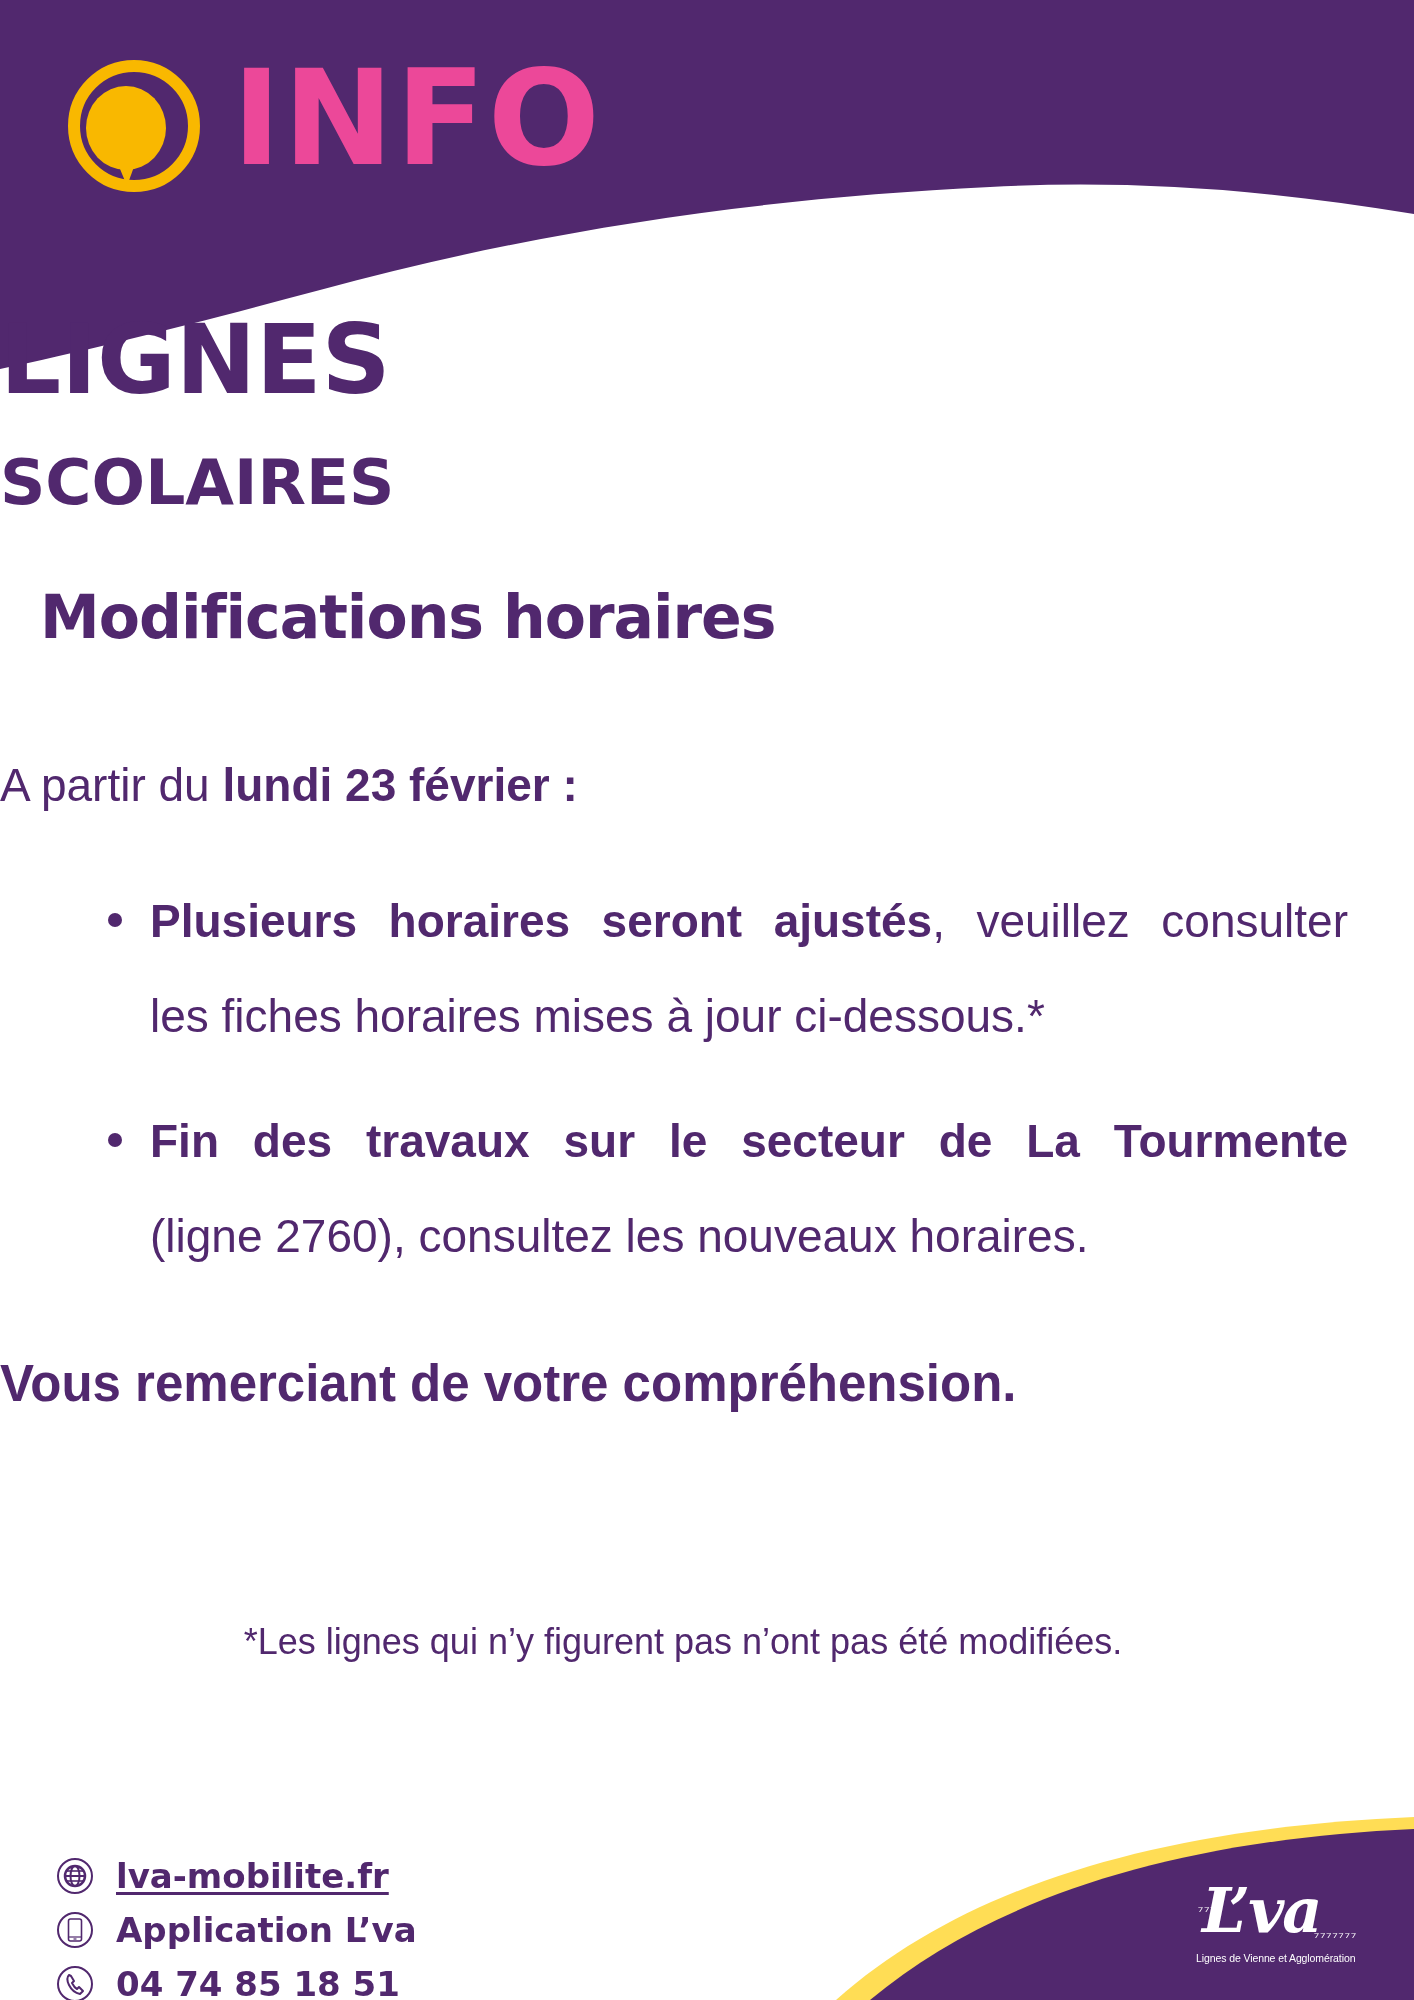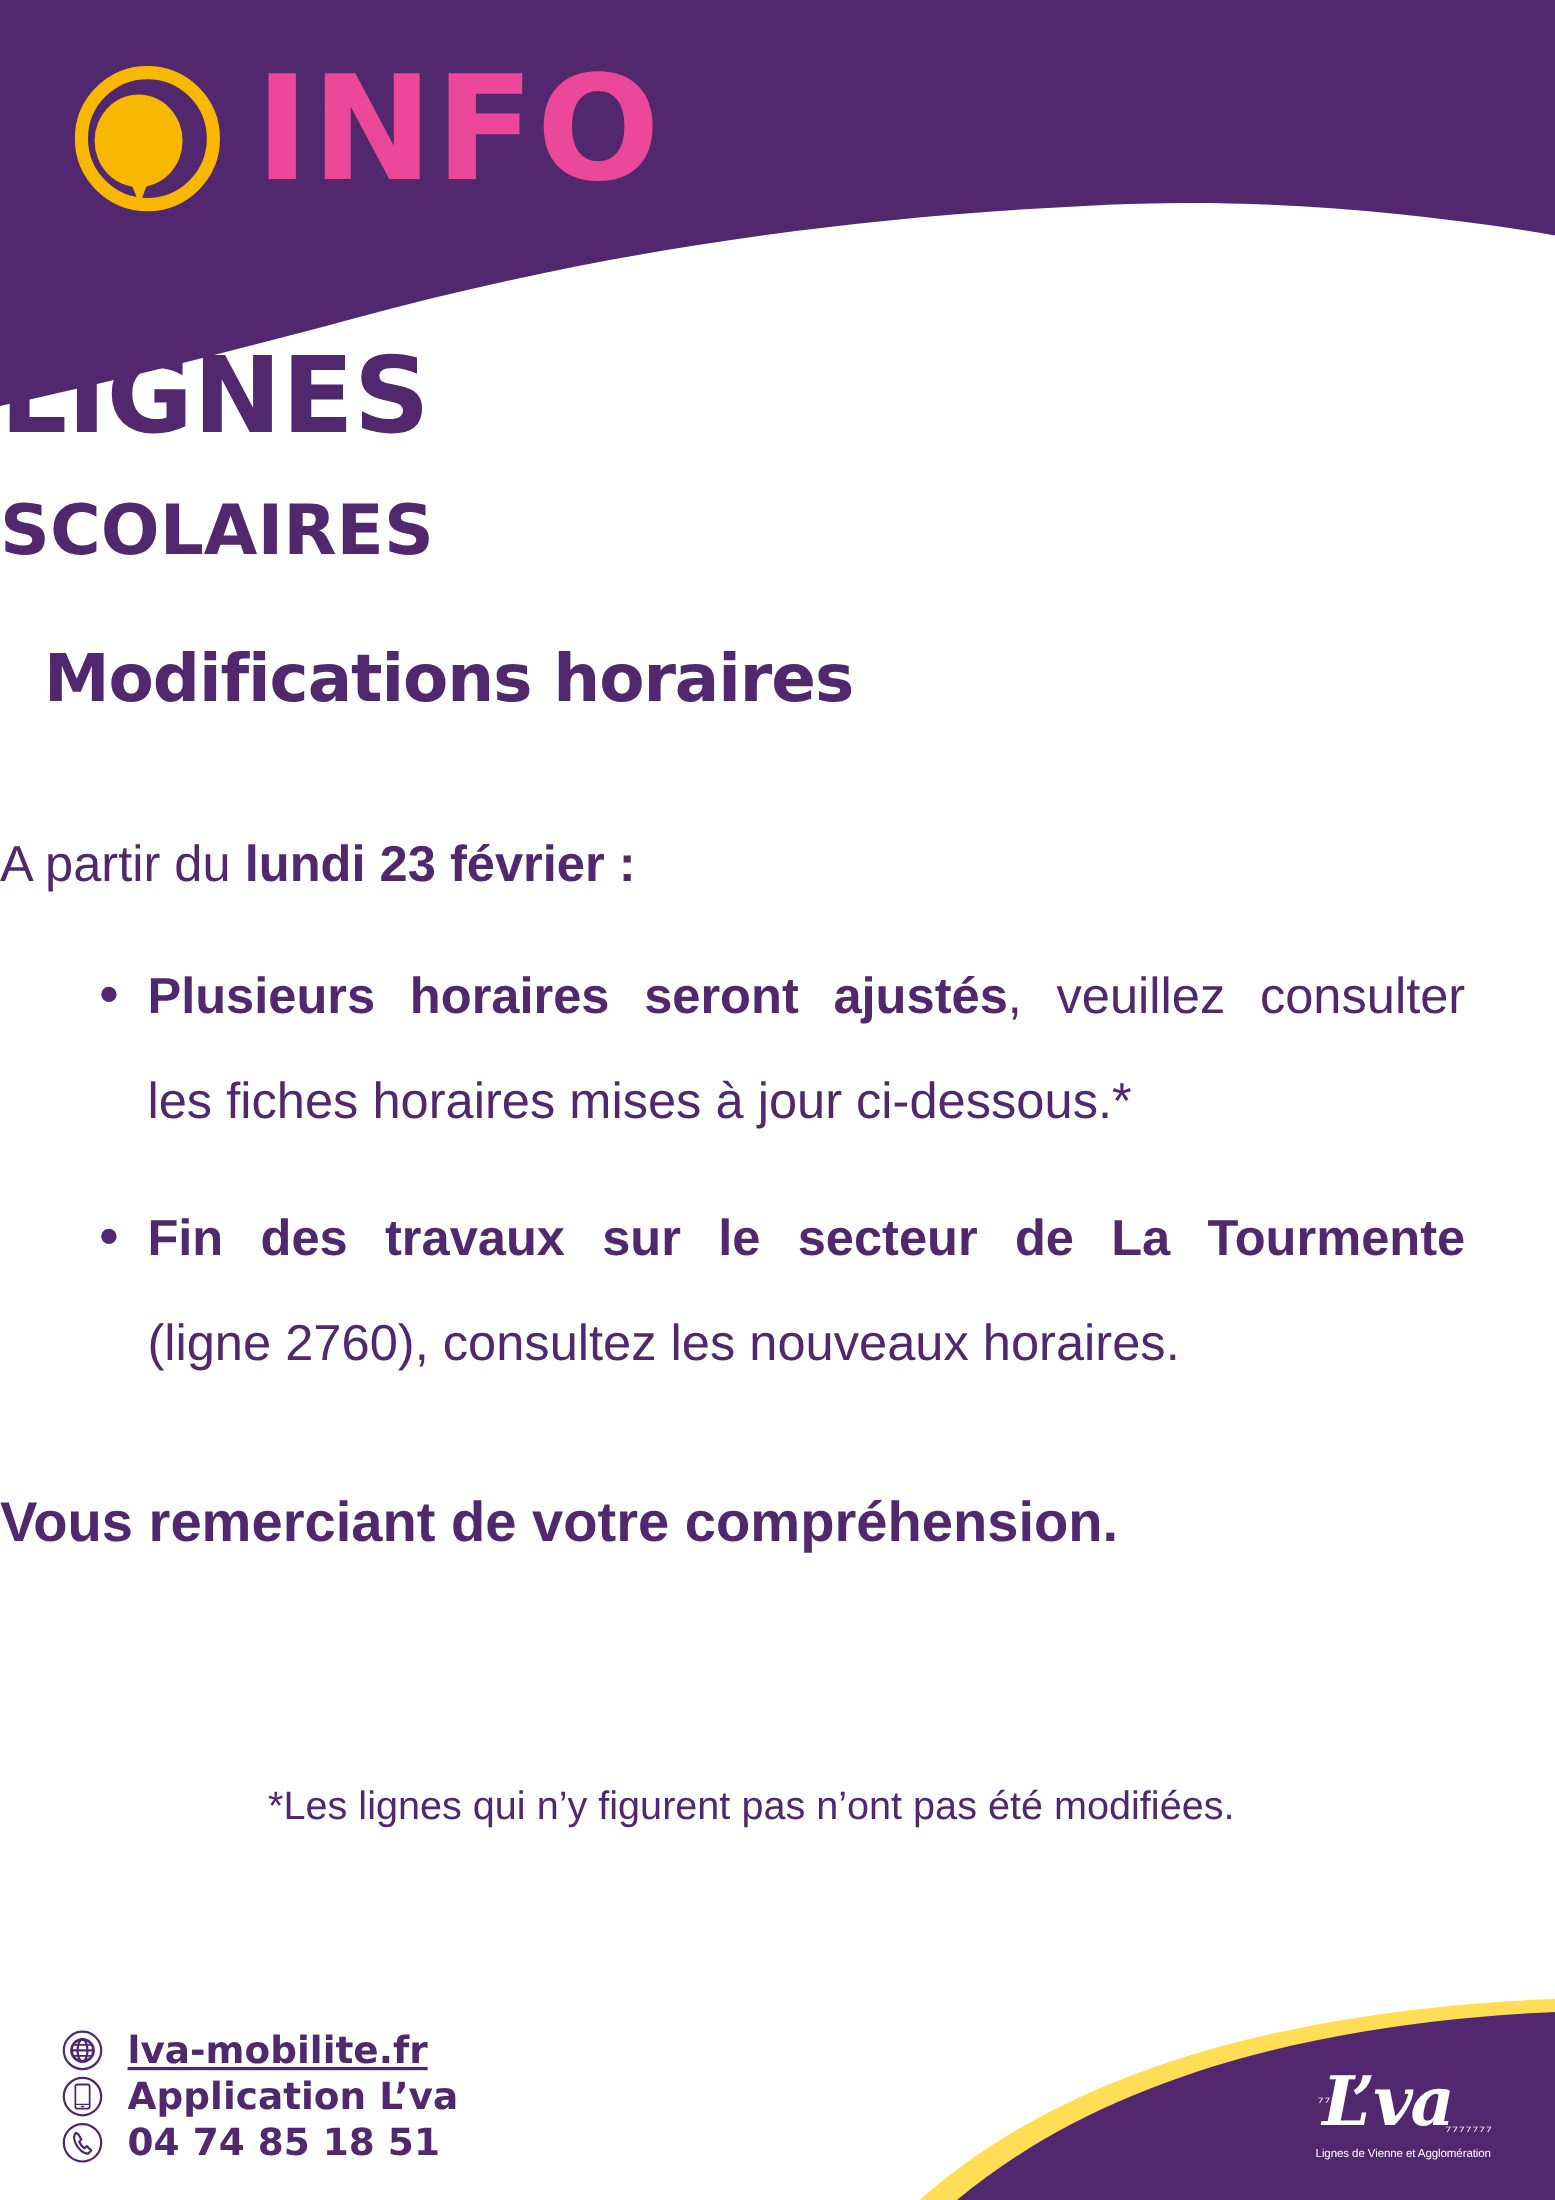--- a/index.html
+++ b/index.html
@@ -18,31 +18,31 @@
   }
   .center { left: 0; width: 1414px; text-align: left; }
   .title-1 { top: 312px; font-size: 96px; font-weight: 700; line-height: 1; font-family: "DejaVu Sans", sans-serif; }
   .title-2 { top: 451px; font-size: 63px; font-weight: 700; line-height: 1; font-family: "DejaVu Sans", sans-serif; }
   .subtitle { top: 587px; font-size: 60px; font-weight: 700; line-height: 1; font-family: "DejaVu Sans", sans-serif; letter-spacing: -1px; margin-left: 40px; }
   .intro {
     top: 762px; font-size: 46px; line-height: 1; font-family: "Liberation Sans", sans-serif;
     font-weight: 400;
   }
   .intro b { font-weight: 700; }
-  .bullets { left: 92px; top: 858px; width: 1240px; margin: 0; padding: 0; list-style: none;
+  .bullets { left: 92px; top: 858px; width: 1240px; margin: 16px; padding: 0; list-style: none;
     font-family: "Liberation Sans", sans-serif; font-size: 46px; }
   .bullet { position: relative; padding-left: 42px; line-height: 95px; text-align: justify; }
   .bullet + .bullet { margin-top: 30px; }
   .bullet .dot { position: absolute; left: 0; top: 39px; width: 14px; height: 14px; border-radius: 50%; background: #51286E; }
   .bullet b { font-weight: 700; }
   .bullet .just { text-align-last: justify; display: block; }
   .thanks { top: 1358px; font-size: 51px; font-weight: 700; line-height: 1; font-family: "Liberation Sans", sans-serif; }
   .footnote { top: 1624px; font-size: 36px; line-height: 1; font-family: "Liberation Sans", sans-serif; left: 0; width: 1366px; text-align: center; }
   .contact { left: 56px; font-family: "DejaVu Sans", sans-serif; font-weight: 700; font-size: 34px; line-height: 42px; }
-  .contact-row { display: flex; align-items: center; height: 42px; }
+  .contact-row { display: flex; align-items: center; height: 42px; margin-top: 12px; }
   .contact-row .ic { width: 38px; height: 38px; margin-right: 22px; flex: none; }
   .contact-row a { color: #51286E; text-decoration: underline; text-decoration-thickness: 3px; text-underline-offset: 4px; }
   .logo { left: 1196px; top: 1880px; width: 180px; height: 100px; color: #ffffff; }
   .logo .lva { position: absolute; left: 6px; top: 0; font-family: "DejaVu Serif", serif; font-style: italic; font-weight: 700; font-size: 62px; line-height: 1; letter-spacing: -2px; }
   .logo .tag { position: absolute; left: 0; top: 72px; width: 180px; font-family: "Liberation Sans", sans-serif; font-size: 10.5px; white-space: nowrap; letter-spacing: -0.1px; }
   .logo .dots { position: absolute; font-family: "DejaVu Sans Mono", monospace; font-size: 9px; letter-spacing: 1px; color: #ffffff; }
 </style>
 </head>
 <body>
 

